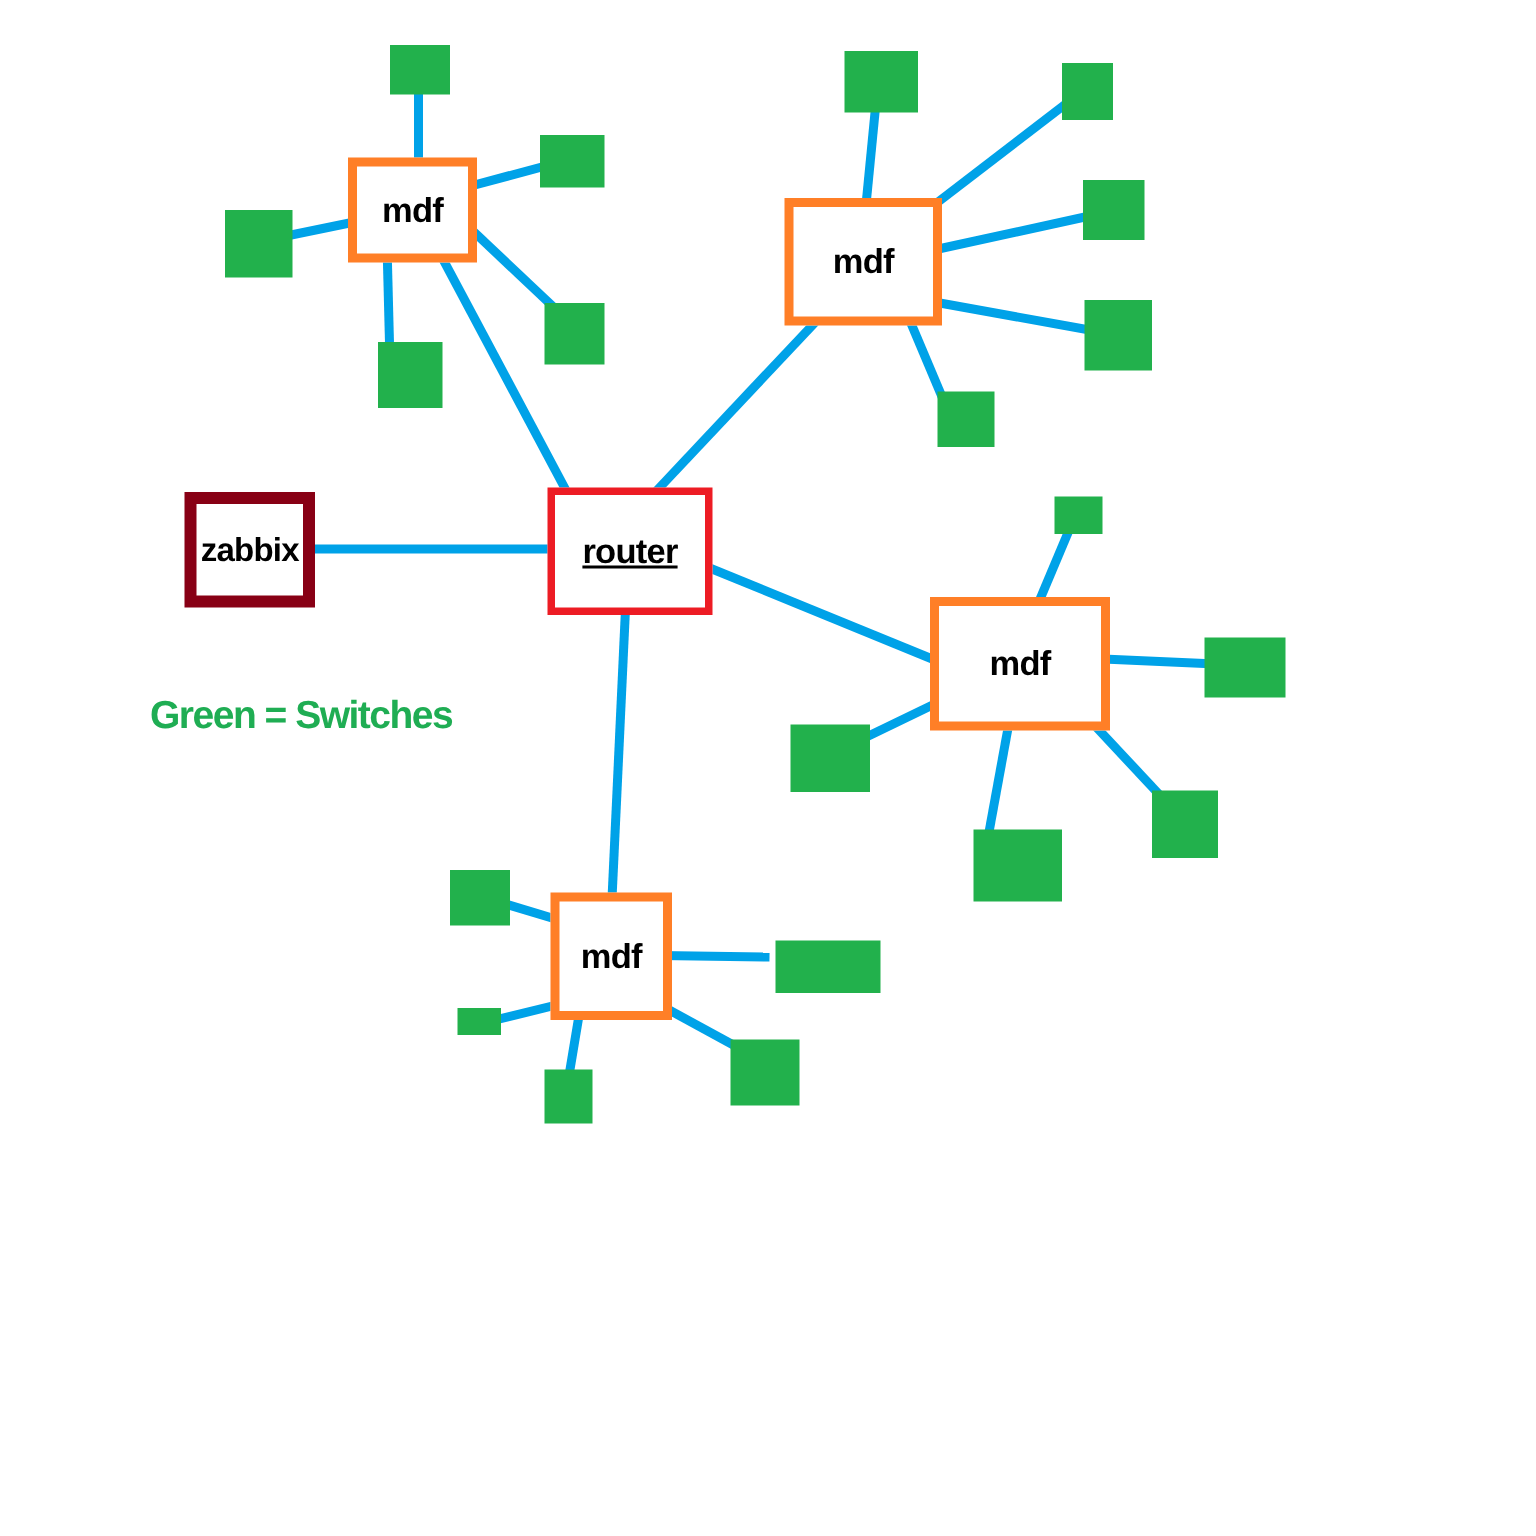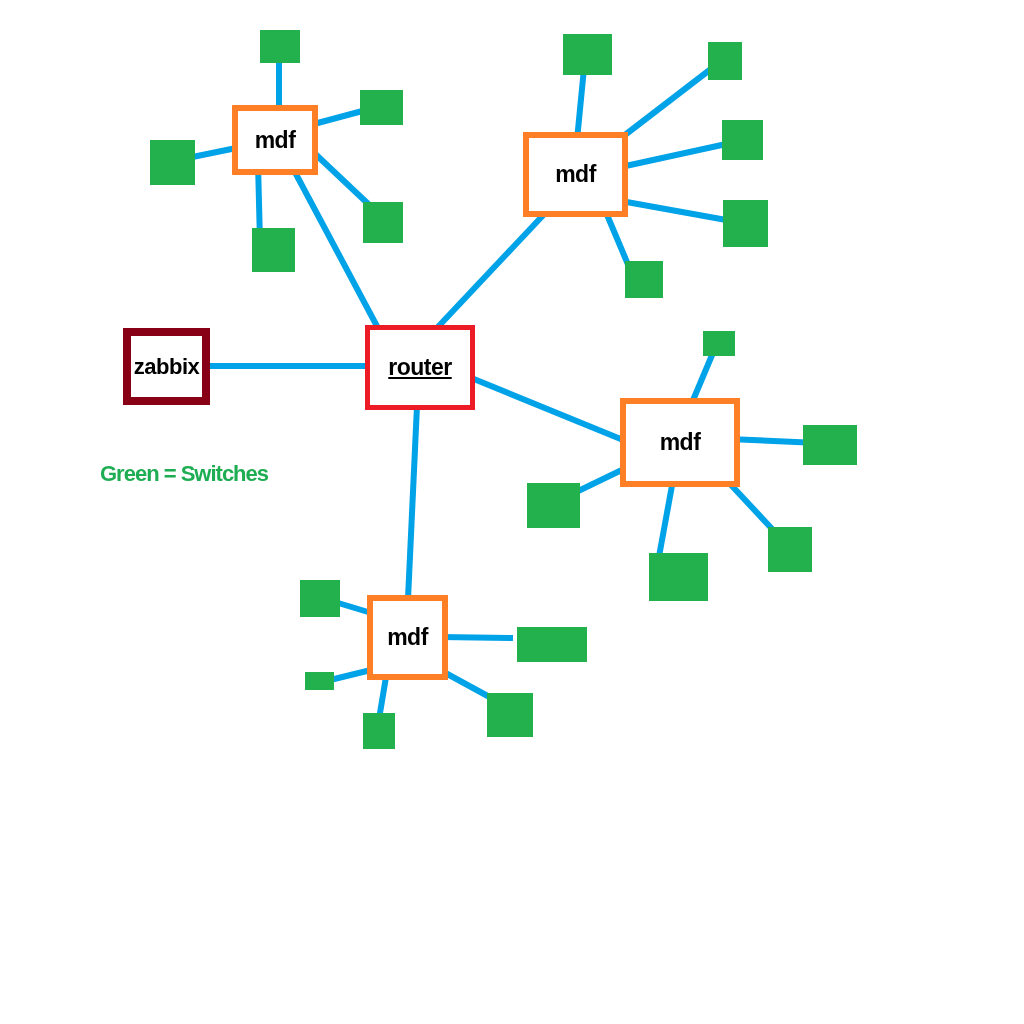--- a/index.html
+++ b/index.html
@@ -40,21 +40,21 @@
     box-sizing: border-box;
     letter-spacing: -0.5px;
   }
   .node-mdf    { border: 6px solid var(--mdf-orange, #FF7F27); font-size: 23px; }
   .node-router { border: 5px solid var(--router-red, #ED1C24); font-size: 23px; }
   .node-zabbix { border: 8px solid var(--zabbix-maroon, #880015); font-size: 22px; align-items: center; }
   .legend {
     position: absolute;
     left: 100px;
     top: 461px;
-    font-size: 22px;
+    font-size: 26px;
     font-weight: bold;
     letter-spacing: -1px;
     color: var(--legend-green, #1FAD53);
     white-space: nowrap;
   }
 </style>
 </head>
 <body>
 
 <div class="canvas">

